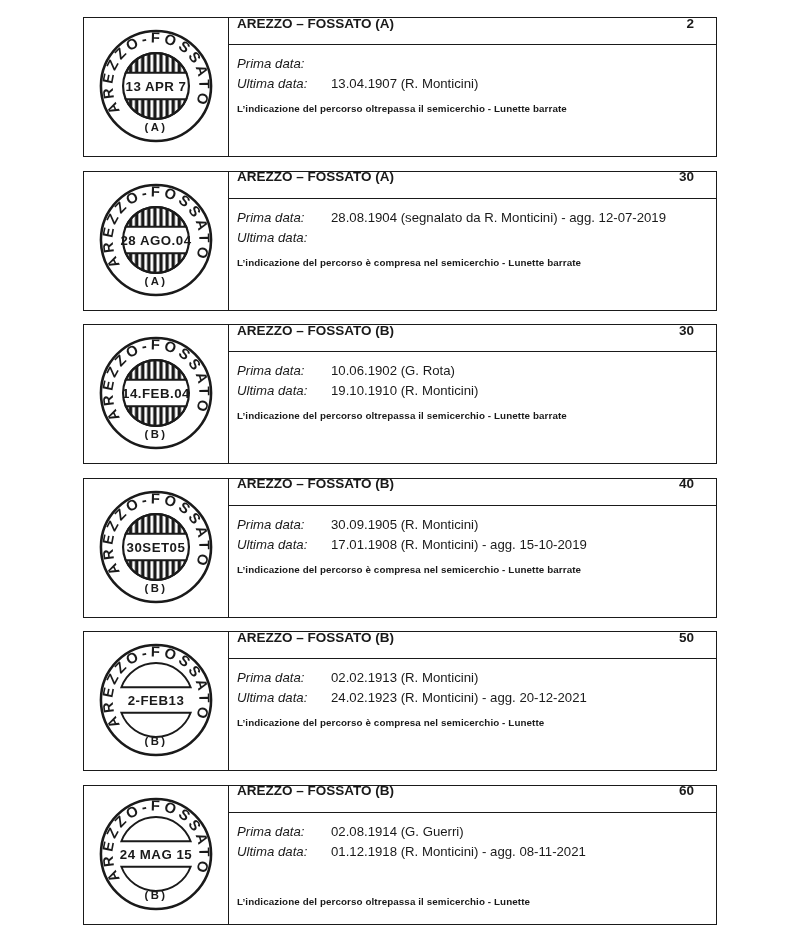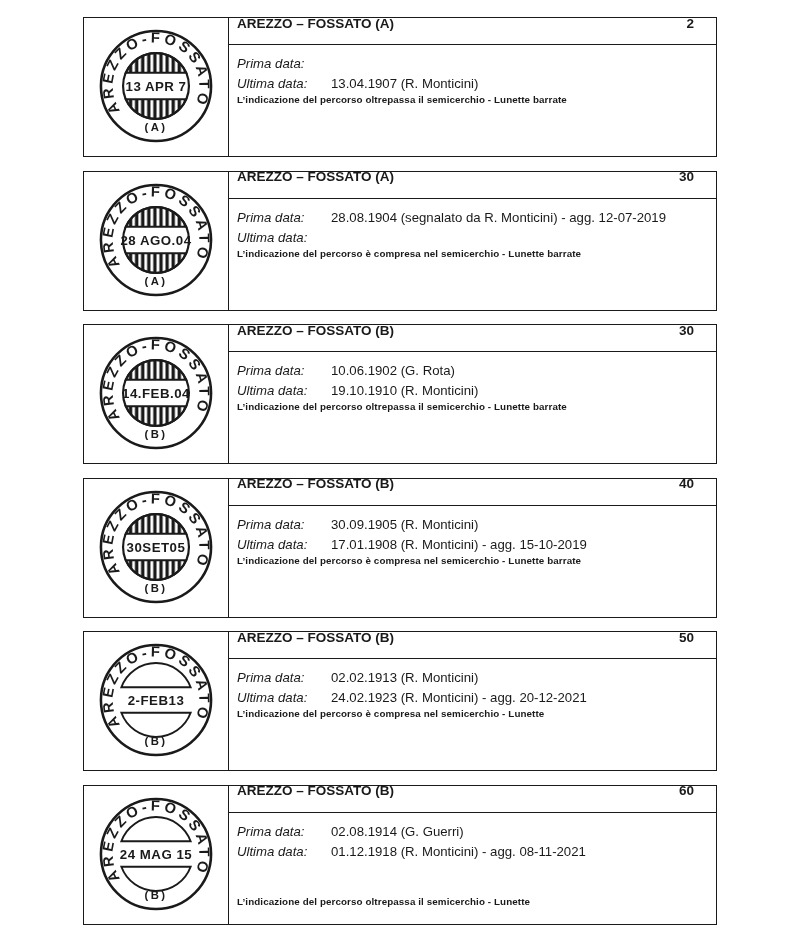--- a/index.html
+++ b/index.html
@@ -58,20 +58,21 @@
     line-height: 20px;
     white-space: nowrap;
     align-items: flex-end;
   }
   .data-label {
     width: 94px;
     flex: 0 0 94px;
     font-style: italic;
   }
   .entry-note {
+    margin-top: 9px;
     font-size: 9.8px;
     font-weight: bold;
     letter-spacing: 0.1px;
   }
   .entry:nth-child(6) .entry-note {
     margin-top: 34px;
   }
   svg text { user-select: none; }
 </style>
 </head>

